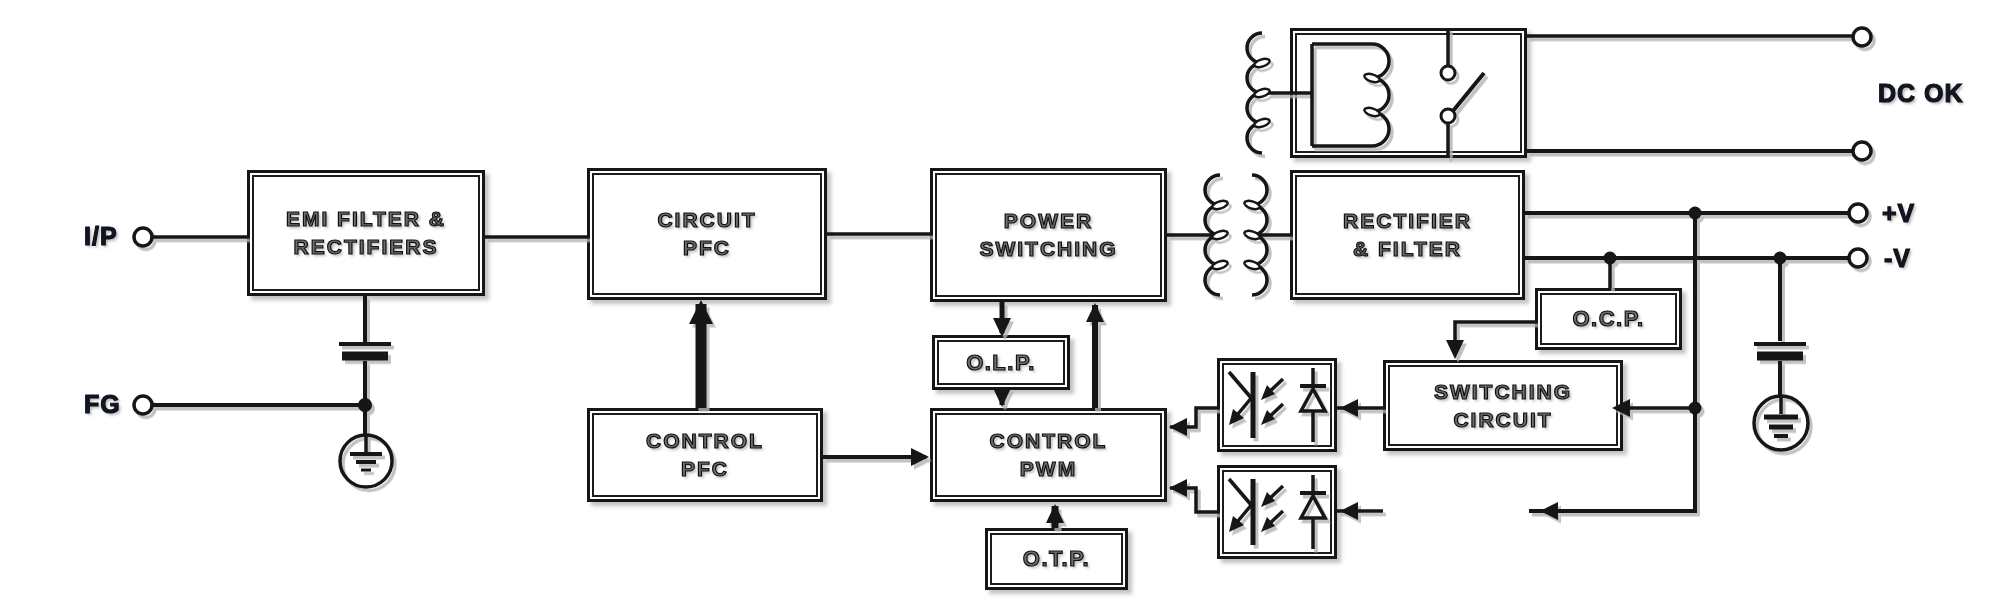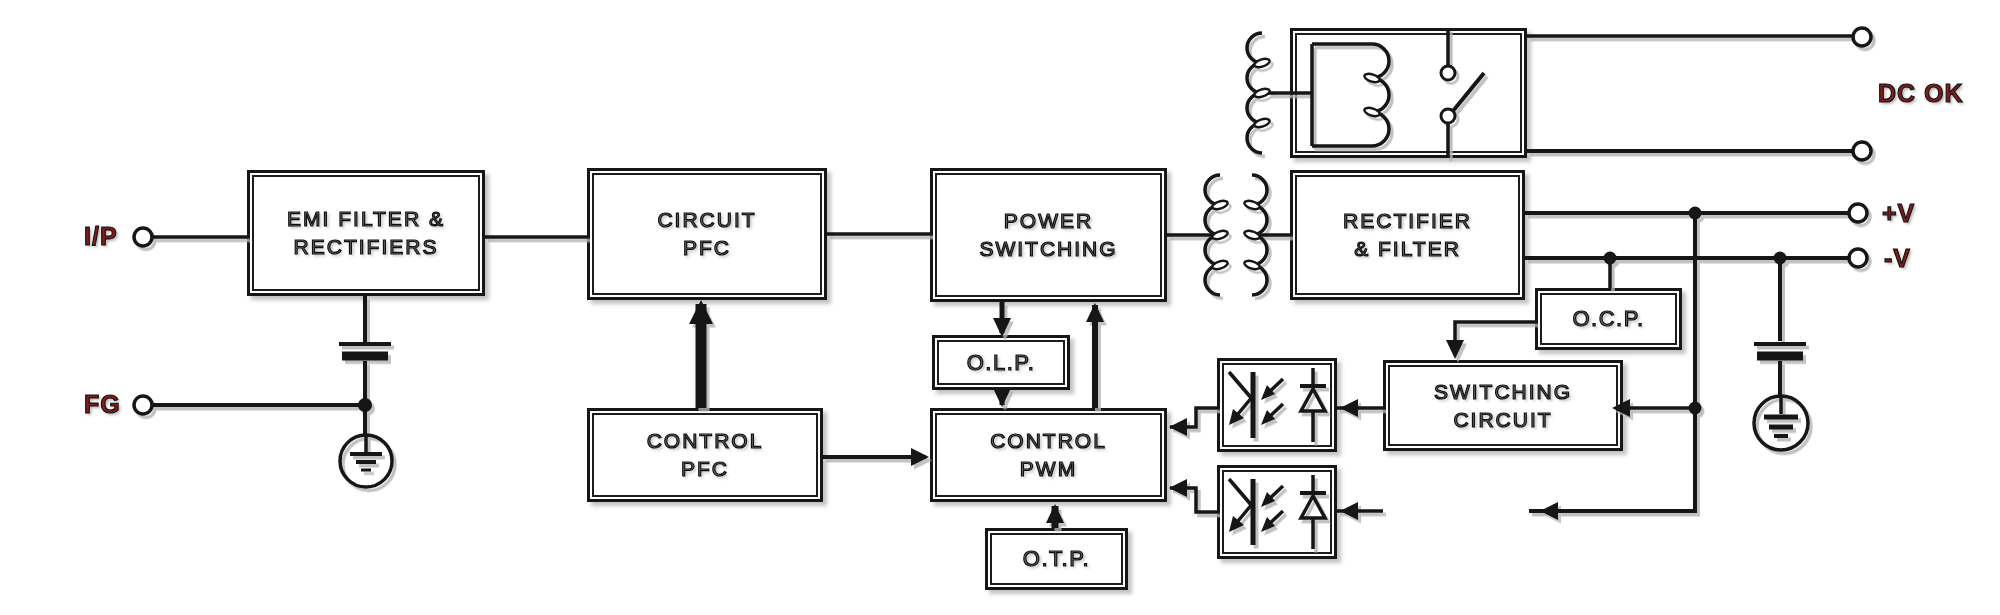--- a/index.html
+++ b/index.html
@@ -2,26 +2,26 @@
 <html><head>
 <meta charset="utf-8">
 <style>
   html,body{margin:0;padding:0;background:#ffffff;}
   #stage{position:relative;width:2000px;height:615px;background:#ffffff;overflow:hidden;
          font-family:"Liberation Sans", sans-serif;}
   .block{position:absolute;box-sizing:border-box;background:#fff;border:3px solid #161616;
          display:flex;flex-direction:column;align-items:center;justify-content:center;
          box-shadow:4px 4px 4px rgba(120,120,120,.45);z-index:1;}
   .block::after{content:"";position:absolute;inset:2px;border:2px solid #1c1c1c;pointer-events:none;}
-  .ln{display:block;text-align:center;font-weight:400;color:#6f6f6f;
+  .ln{display:block;text-align:center;font-weight:700;color:#6f6f6f;
       -webkit-text-stroke:1.2px #101010;letter-spacing:2px;
       text-shadow:2px 2px 3px rgba(125,125,125,.6);}
   .big .ln{font-size:21px;line-height:28px;}
   .small .ln{font-size:22px;line-height:22px;letter-spacing:1.5px;}
-  .tlabel{position:absolute;font-weight:700;color:#7f1d1d;-webkit-text-stroke:1.1px #0f0f0f;
+  .tlabel{position:absolute;font-weight:700;color:#0f172a;-webkit-text-stroke:1.1px #0f0f0f;
           font-size:25px;letter-spacing:1px;z-index:2;
           text-shadow:2px 2px 3px rgba(125,125,125,.6);white-space:nowrap;}
   #overlay{position:absolute;left:0;top:0;z-index:5;pointer-events:none;}
   .shadow-pass{stroke:#b3b3b3;fill:#b3b3b3;opacity:.8;}
   .main-pass{stroke:#161616;fill:#161616;}
 </style>
 </head>
 <body>
 
 <div id="stage">

